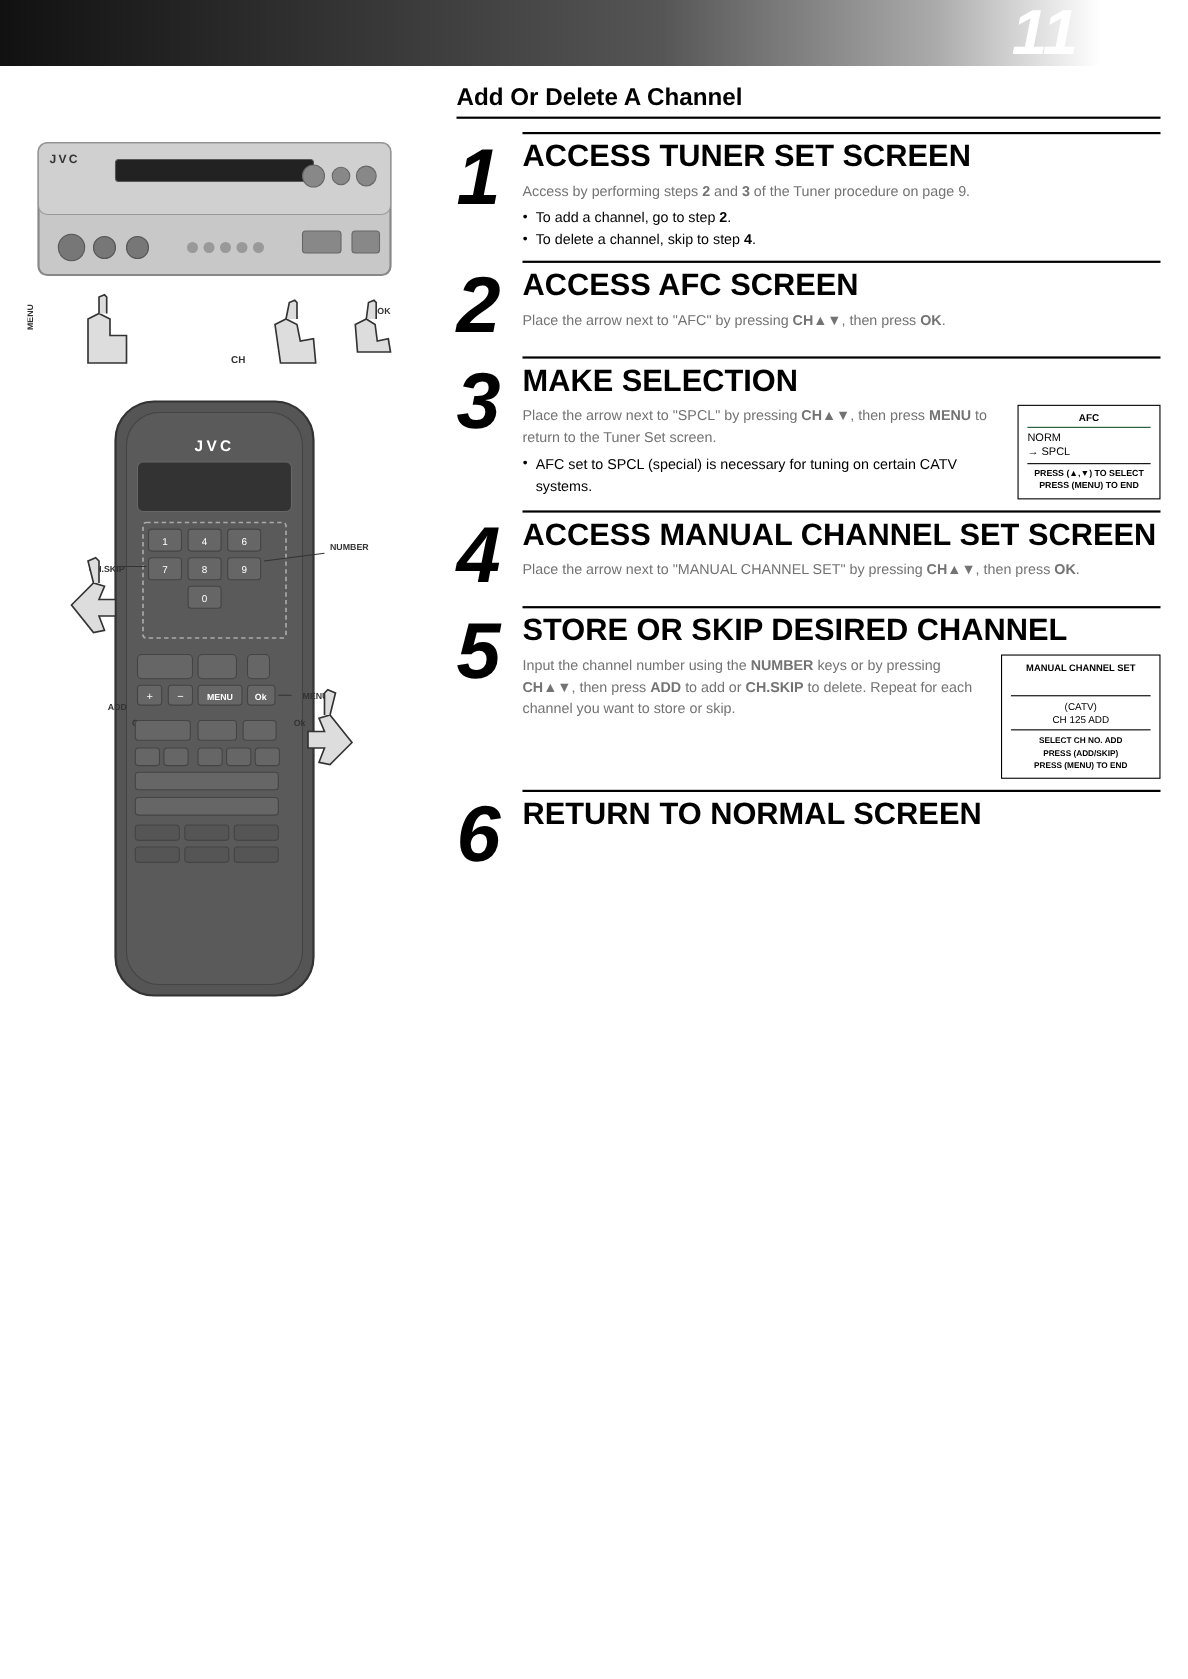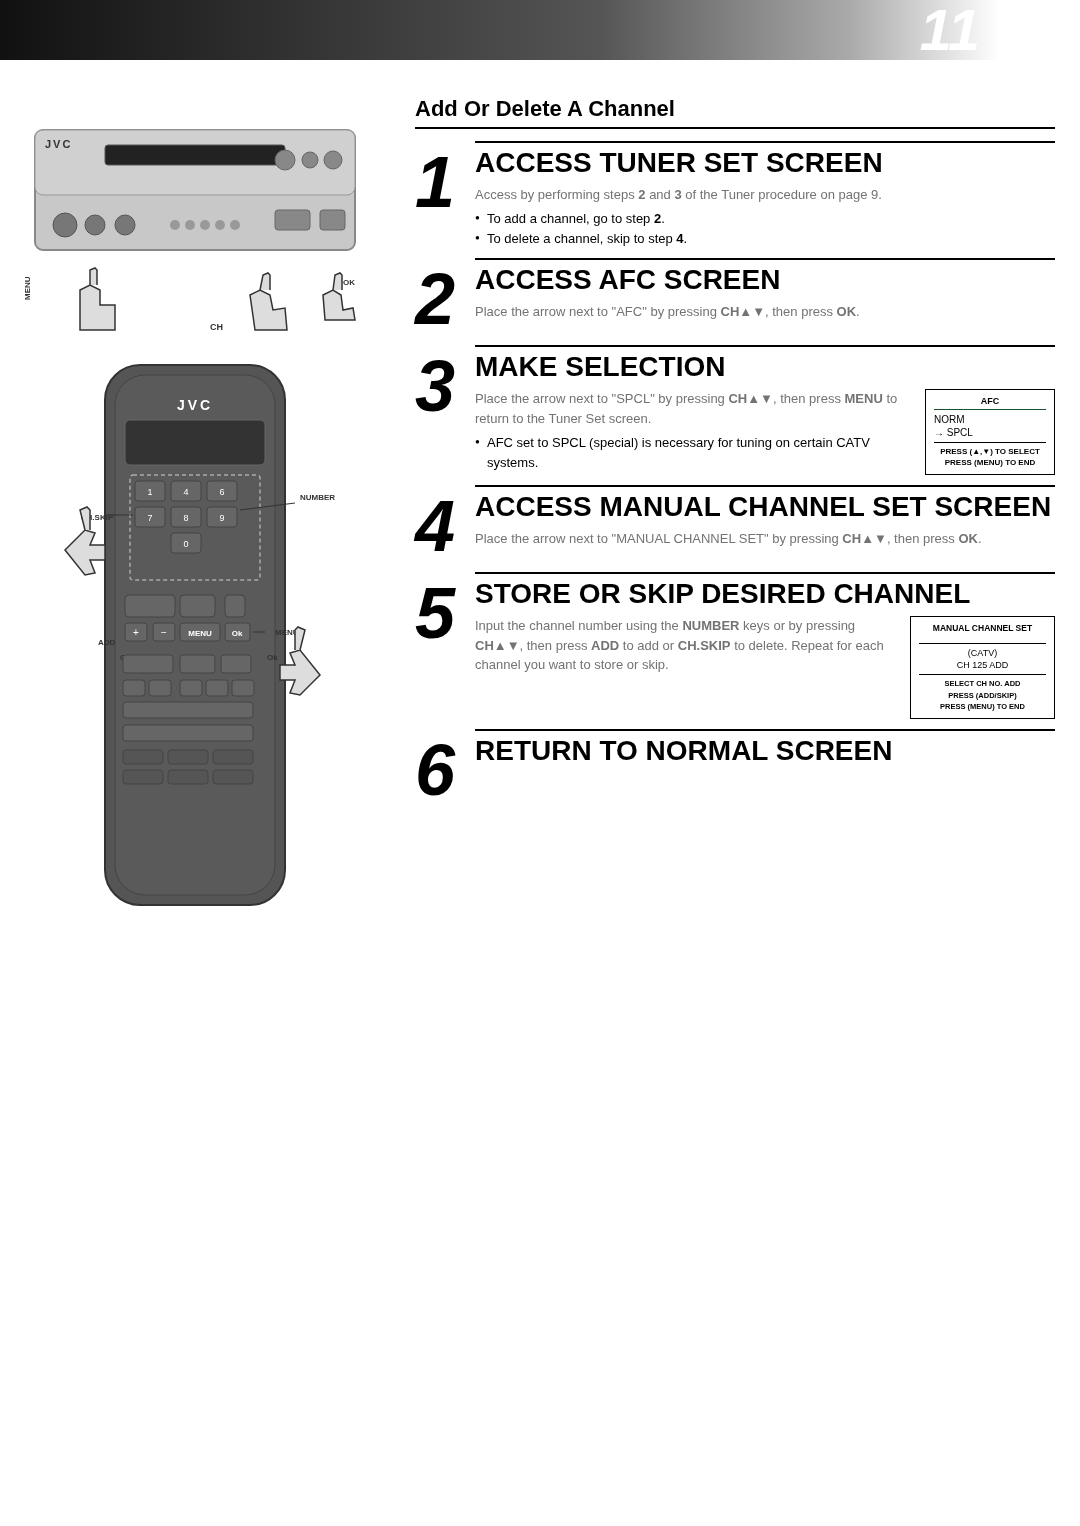--- a/index.html
+++ b/index.html
@@ -48,21 +48,20 @@
 
     
     .right-column {
       position: absolute;
       top: 60px;
       left: 390px;
       width: 690px;
       height: 1260px;
       padding: 15px 25px;
       overflow: hidden;
-      margin-top: 21px;
     }
 
     .section-heading {
       font-size: 22px;
       font-weight: bold;
       color: #000;
       margin-bottom: 12px;
       border-bottom: 2px solid #000;
       padding-bottom: 5px;
     }
@@ -181,21 +180,21 @@
       padding: 6px 8px;
       font-size: 9px;
       color: #000;
       flex-shrink: 0;
     }
     .screen-box2-title {
       font-weight: bold;
       font-size: 8.5px;
       text-align: center;
       border-bottom: 1px solid #000;
-      padding-bottom: 10px;
+      padding-bottom: 20px;
       margin-bottom: 4px;
     }
     .screen-box2-row {
       font-size: 9px;
       margin: 2px 0;
       text-align: center;
     }
     .screen-box2-footer {
       font-size: 7.5px;
       font-weight: bold;

